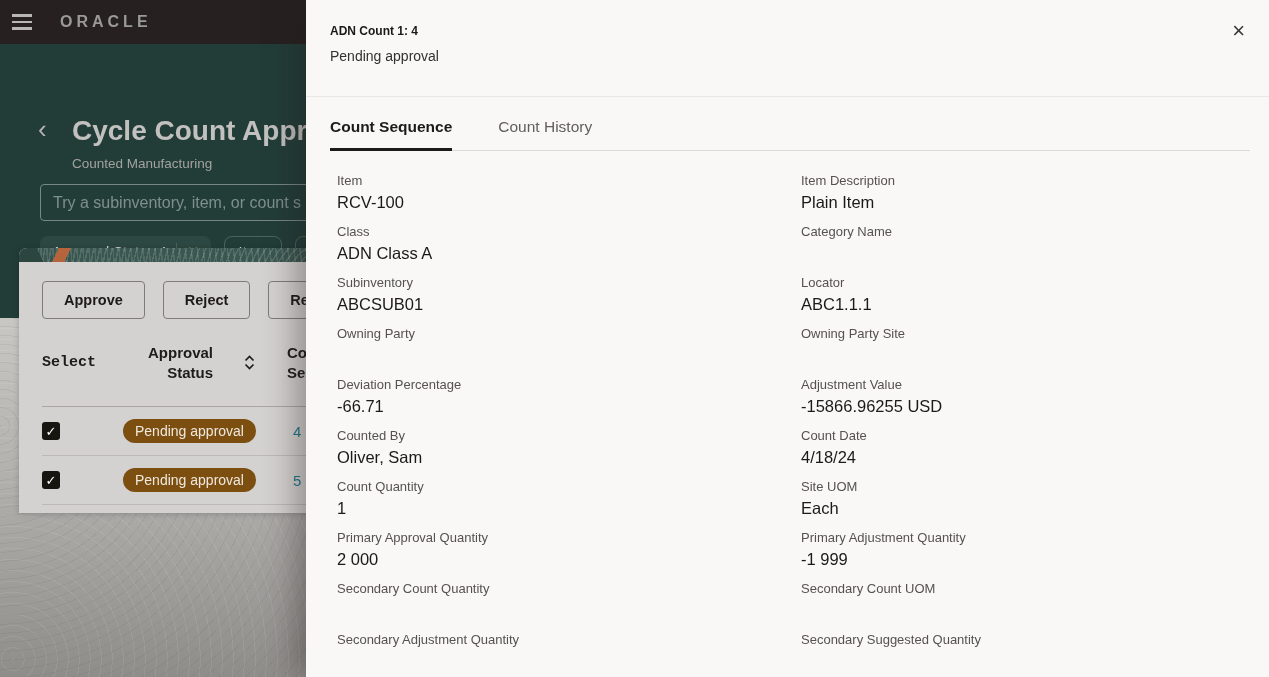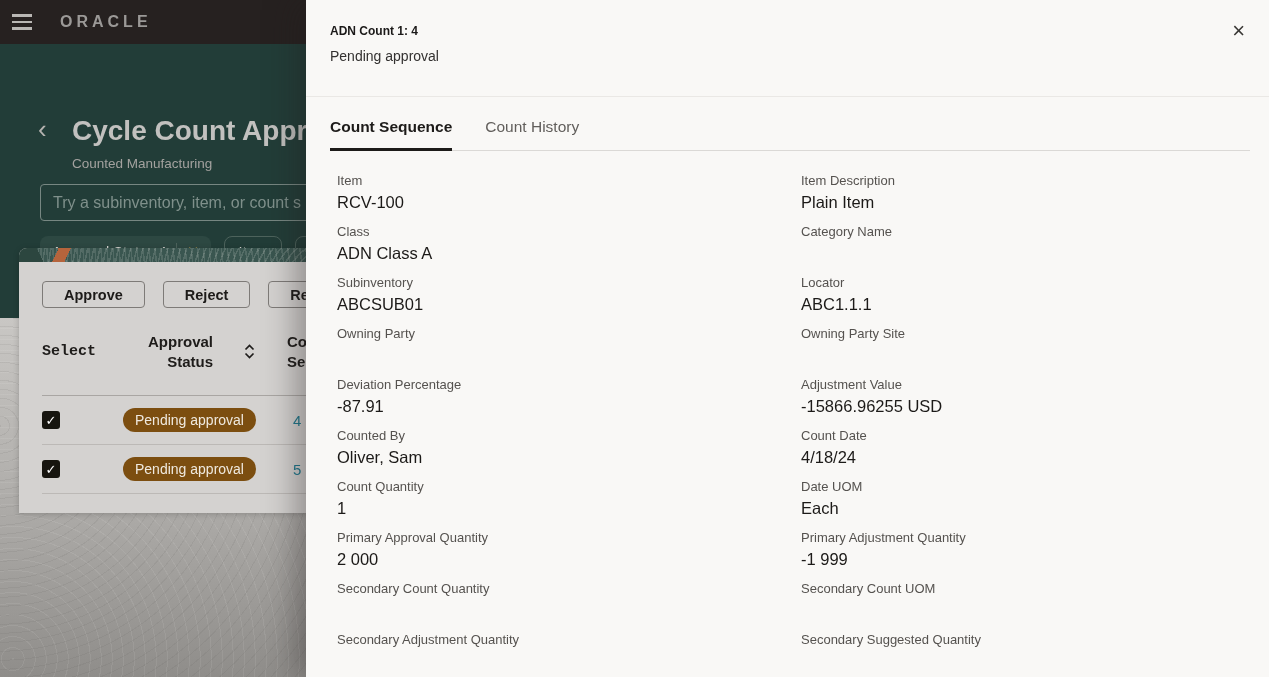--- a/index.html
+++ b/index.html
@@ -41,21 +41,21 @@
     border-radius:8px 8px 0 0; background:#d4d2d0; box-shadow:0 1px 6px rgba(0,0,0,.2); }
   .card-banner { height:14px; border-radius:8px 8px 0 0;
     background-color:#3a5650;
     background-image:
       linear-gradient(115deg, transparent 36px, #b5643c 36px, #b5643c 47px, transparent 47px),
       linear-gradient(65deg, #2c463f 0px, #2c463f 22px, transparent 22px),
       repeating-radial-gradient(circle at 42% 380%, rgba(230,232,226,.16) 0 1.5px, transparent 1.5px 6px),
       repeating-radial-gradient(circle at 78% -280%, rgba(230,232,226,.14) 0 1.5px, transparent 1.5px 6px);
   }
   .btn-row { display:flex; gap:18px; margin:19px 0 0 23px; }
-  .btn { height:27px; padding:0 21px; border:1px solid #7e7b78; border-radius:4px;
+  .btn { height:38px; padding:0 21px; border:1px solid #7e7b78; border-radius:4px;
     background:transparent; font-size:14.5px; font-weight:bold; color:#1d1b19;
     font-family:inherit; cursor:pointer; }
   .thead { display:flex; align-items:center; margin-left:23px; width:calc(100% - 23px);
     height:88px; border-bottom:1px solid #a9a6a3; font-weight:bold; font-size:15px;
     color:#1e1c1a; line-height:1.3; }
   .th-select { width:81px;font-family:Liberation Mono, monospace; }
   .th-status { width:90px;text-align:right; }
   .th-sort { margin-left:30px; width:14px; display:flex; align-items:center; cursor:pointer; }
   .th-seq { margin-left:30px; }
   .trow { display:flex; align-items:center; height:49px; margin-left:23px;
@@ -67,21 +67,21 @@
     padding:4px 12px; border-radius:20px; white-space:nowrap; }
   .seq-link { margin-left:37px; color:#20798e; font-size:15px; text-decoration:none; cursor:pointer; }
   
   .panel { position:absolute; left:306px; top:0; width:963px; height:677px;
     background:#f9f8f6; box-shadow:-12px 0 28px rgba(33,30,28,.35); z-index:10; }
   .panel-header { position:relative; height:97px; border-bottom:1px solid #eae8e5; padding:24px 24px 0; }
   .panel-title { font-size:12px; font-weight:bold; color:#1b1918; }
   .panel-status { margin-top:10px; font-size:14px; color:#333130; }
   .close-btn { position:absolute; right:24px; top:20px; font-size:22px; color:#393734;
     background:none; border:none; cursor:pointer; line-height:1; font-family:inherit; }
-  .tabs { display:flex; gap:33px; margin:0 19px 0 24px; padding-top:21px; border-bottom:1px solid #dbd9d6; }
+  .tabs { display:flex; gap:46px; margin:0 19px 0 24px; padding-top:21px; border-bottom:1px solid #dbd9d6; }
   .tab { font-size:15.5px; padding-bottom:12px; color:#615e5b; cursor:pointer;
     border-bottom:3px solid transparent; margin-bottom:-1px; }
   .tab.active { font-weight:bold; color:#1d1b19; border-bottom-color:#1d1b19; }
   .fields { display:grid; grid-template-columns:1fr 1fr; column-gap:20px; padding:22px 24px 0 31px; }
   .field { margin-bottom:11px; min-height:40px; }
   .field-label { font-size:13px; color:#55524f; margin-bottom:5px; }
   .field-value { font-size:16.5px; color:#1c1a18; min-height:20px; white-space:nowrap; }
 </style>
 </head>
 <body>
@@ -191,40 +191,40 @@
     <div class="field">
       <div class="field-label">Owning Party</div>
       <div class="field-value"></div>
     </div>
     <div class="field">
       <div class="field-label">Owning Party Site</div>
       <div class="field-value"></div>
     </div>
     <div class="field">
       <div class="field-label">Deviation Percentage</div>
-      <div class="field-value">-87.91</div>
+      <div class="field-value">-66.71</div>
     </div>
     <div class="field">
       <div class="field-label">Adjustment Value</div>
       <div class="field-value">-15866.96255 USD</div>
     </div>
     <div class="field">
       <div class="field-label">Counted By</div>
       <div class="field-value">Oliver, Sam</div>
     </div>
     <div class="field">
       <div class="field-label">Count Date</div>
       <div class="field-value">4/18/24</div>
     </div>
     <div class="field">
       <div class="field-label">Count Quantity</div>
       <div class="field-value">1</div>
     </div>
     <div class="field">
-      <div class="field-label">Date UOM</div>
+      <div class="field-label">Site UOM</div>
       <div class="field-value">Each</div>
     </div>
     <div class="field">
       <div class="field-label">Primary Approval Quantity</div>
       <div class="field-value">2 000</div>
     </div>
     <div class="field">
       <div class="field-label">Primary Adjustment Quantity</div>
       <div class="field-value">-1 999</div>
     </div>

